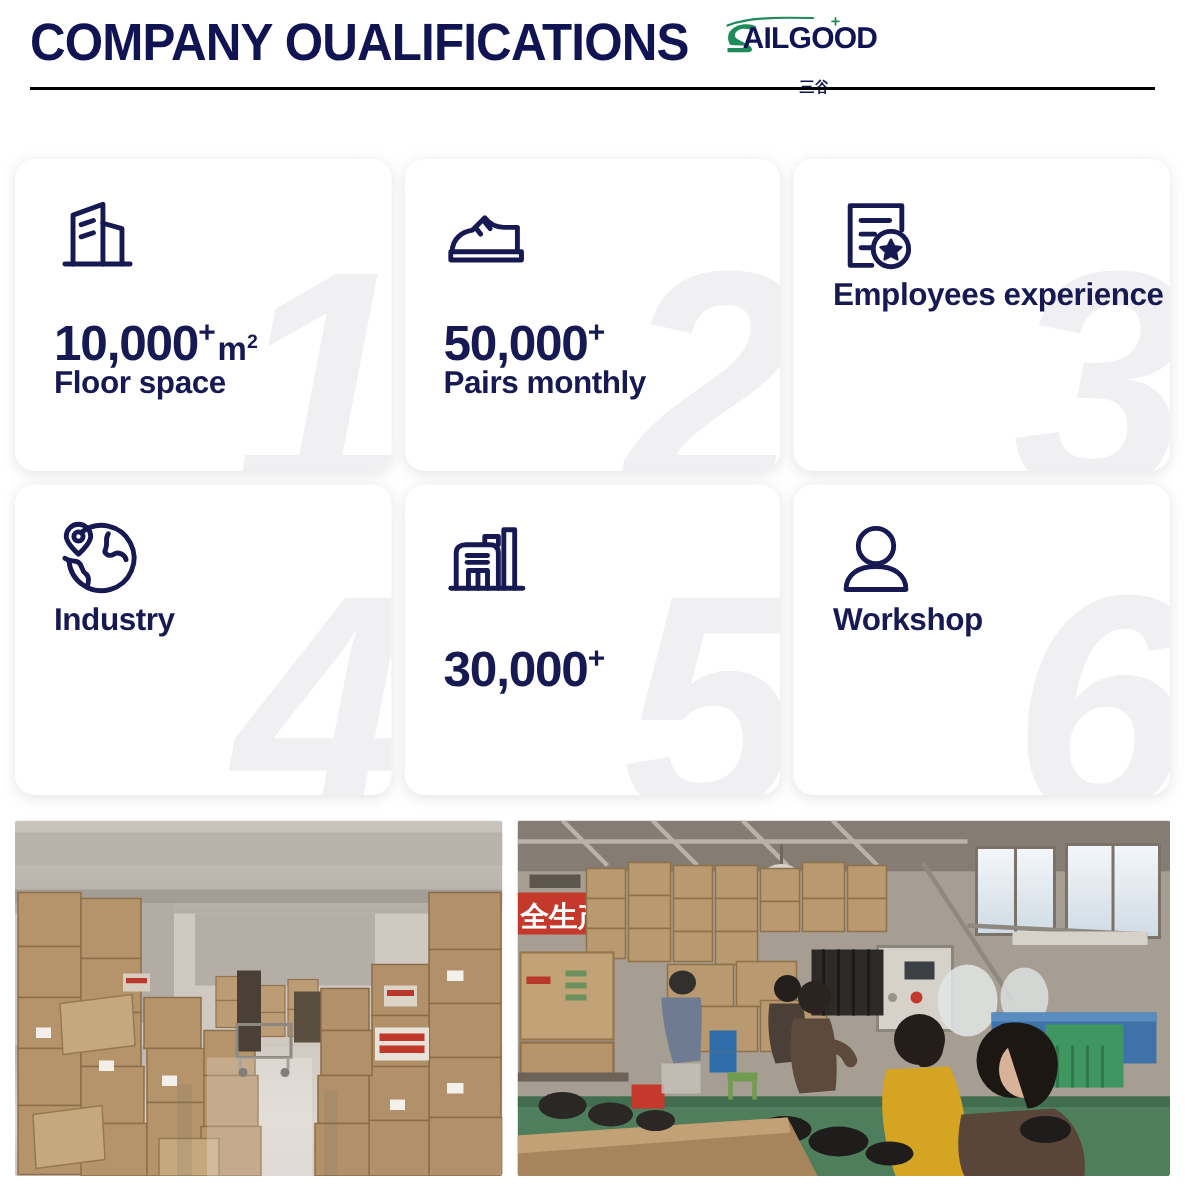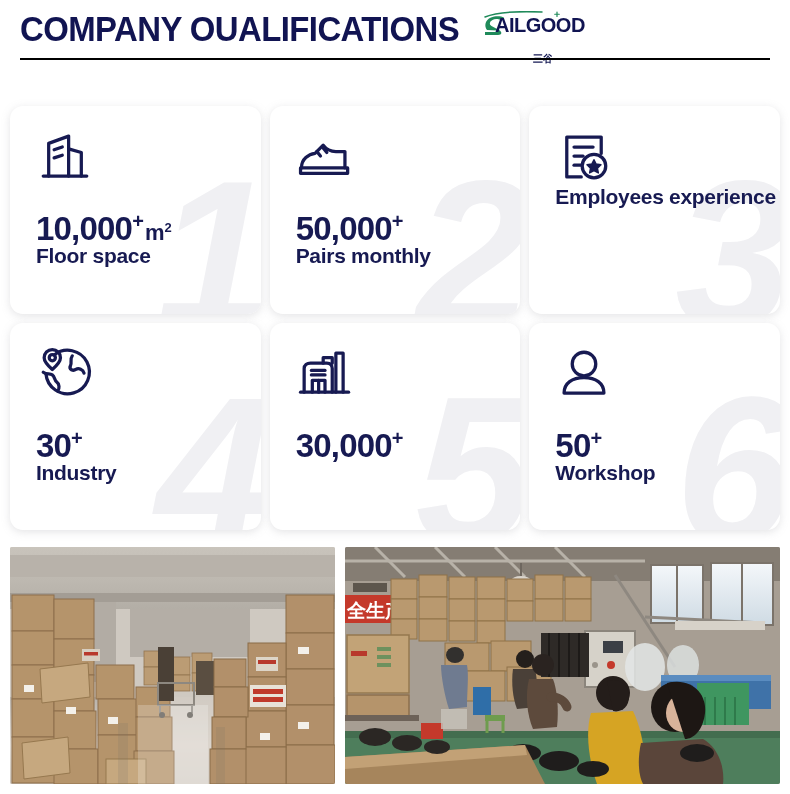--- a/index.html
+++ b/index.html
@@ -262,21 +262,20 @@
     <div class="card-icon">
       <svg viewBox="0 0 64 64" fill="none" stroke="currentColor" stroke-width="3.6" stroke-linecap="round" stroke-linejoin="round">
         <path d="M20 11 A24 24 0 1 1 11 32"></path>
         <path d="M8 30 C12 33 15 31 18 33 C21 35 20 39 23 41 C26 43 26 48 24 51"></path>
         <path d="M40 12 C37 16 40 19 38 23 C36 27 41 29 44 27 C47 25 52 27 53 31"></path>
         <path d="M18 5 C23 5 27 9 27 14 C27 19 18 27 18 27 C18 27 9 19 9 14 C9 9 13 5 18 5 Z"></path>
         <circle cx="18" cy="14" r="3.4"></circle>
       </svg>
     </div>
     <div class="card-body">
-      <div class="card-value"><span>30</span><span class="plus">+</span></div>
       <div class="card-label">Industry</div>
     </div>
   </div>
 
   <div class="card">
     <div class="card-watermark">5</div>
     <div class="card-icon">
       <svg viewBox="0 0 64 64" fill="none" stroke="currentColor" stroke-width="3.6" stroke-linecap="round" stroke-linejoin="round">
         <path d="M9 52 V26 C9 22 12 20 16 20 H34 C38 20 40 22 40 26 V52"></path>
         <path d="M30 20 V14 H40 V20"></path>
@@ -295,21 +294,20 @@
 
   <div class="card">
     <div class="card-watermark">6</div>
     <div class="card-icon">
       <svg viewBox="0 0 64 64" fill="none" stroke="currentColor" stroke-width="3.6" stroke-linecap="round" stroke-linejoin="round">
         <circle cx="32" cy="21" r="13"></circle>
         <path d="M10 53 C10 42 19 36 32 36 C45 36 54 42 54 53 Z"></path>
       </svg>
     </div>
     <div class="card-body">
-      <div class="card-value"><span>50</span><span class="plus">+</span></div>
       <div class="card-label">Workshop</div>
     </div>
   </div>
 
 </div>
 
 <div class="photos">
 
   <div class="photo photo-warehouse">
     <svg viewBox="0 0 325 237" preserveAspectRatio="none">

